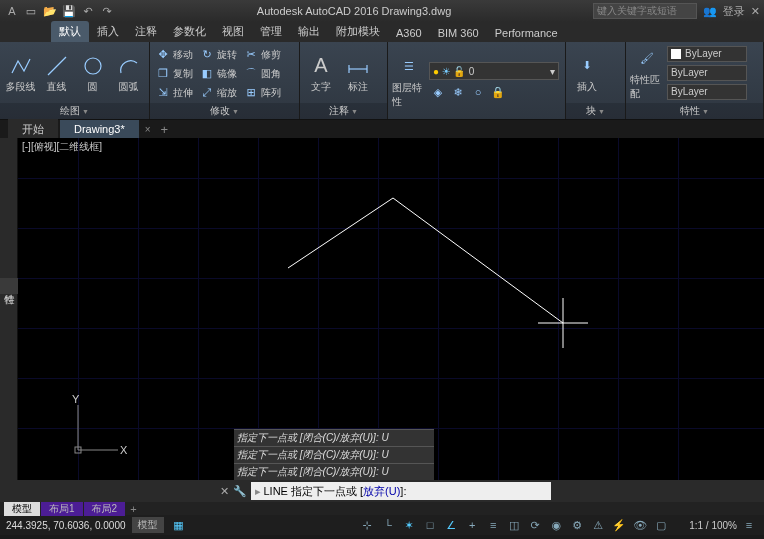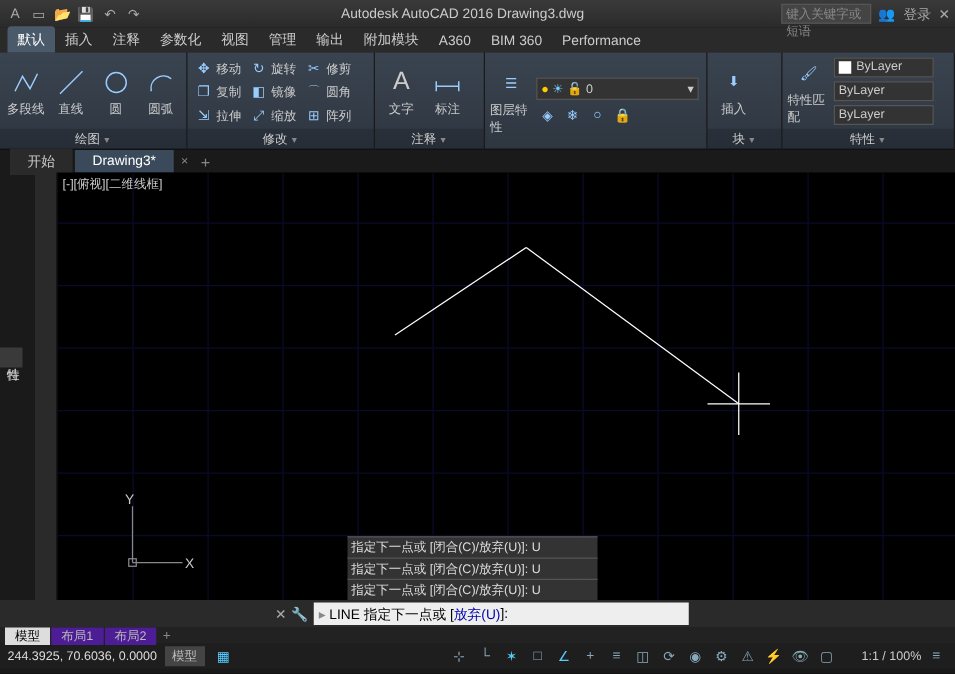--- a/index.html
+++ b/index.html
@@ -3,28 +3,28 @@
 <meta charset="utf-8">
 <style>
 * { margin: 0; padding: 0; box-sizing: border-box; font-family: "Microsoft YaHei", Arial, sans-serif; }
 body { width: 764px; height: 539px; background: #1a1a1a; overflow: hidden; font-size: 11px; color: #ccc; }
 
 
 .title-bar { height: 22px; background: linear-gradient(#3a3a3a, #2a2a2a); display: flex; align-items: center; padding: 0 4px; }
 .title-bar .qat { display: flex; gap: 3px; }
 .title-bar .qat span { width: 16px; height: 16px; display: flex; align-items: center; justify-content: center; color: #aaa; }
 .title-bar .title { flex: 1; text-align: center; color: #ccc; font-size: 11px; }
-.title-bar .search-box { width: 72px; height: 16px; background: #444; border: 1px solid #555; font-size: 10px; padding: 0 3px; color: #888; }
+.title-bar .search-box { width: 104px; height: 16px; background: #444; border: 1px solid #555; font-size: 10px; padding: 0 3px; color: #888; }
 .title-bar .right-icons { display: flex; gap: 6px; align-items: center; margin-left: 6px; }
 .title-bar .right-icons span { color: #aaa; }
 
 
 .ribbon-tabs { height: 20px; background: #2a2a2a; display: flex; align-items: end; padding-left: 6px; gap: 0; }
 .ribbon-tabs .tab { padding: 3px 8px; font-size: 11px; color: #ccc; cursor: pointer; }
-.ribbon-tabs .tab.active { background: #4a5a6a; color: #fff; border-radius: 3px 3px 0 0; }
+.ribbon-tabs .tab.active { background: #4a5a6a; color: #fff; border-radius: 3px 3px 0 0; margin-left: 45px; }
 
 
 .ribbon-body { height: 78px; background: linear-gradient(#3a4450, #2e3640); display: flex; border-bottom: 1px solid #111; }
 .panel { border-right: 1px solid #1a1a1a; padding: 2px 4px 0 4px; display: flex; flex-direction: column; }
 .panel-content { flex: 1; display: flex; gap: 3px; }
 .panel-title { font-size: 10px; text-align: center; color: #ccc; background: rgba(0,0,0,0.15); padding: 1px 0; margin: 0 -4px; }
 .panel-title::after { content: " ▼"; font-size: 7px; color: #888; }
 
 .big-btn { display: flex; flex-direction: column; align-items: center; justify-content: center; width: 34px; gap: 2px; cursor: pointer; }
 .big-btn .icon { width: 24px; height: 24px; display: flex; align-items: center; justify-content: center; color: #9cf; }
@@ -38,42 +38,42 @@
 .prop-combo { width: 80px; height: 16px; background: #333; border: 1px solid #555; display: flex; align-items: center; padding: 0 3px; font-size: 10px; margin-bottom: 2px; }
 
 
 .file-tabs { height: 18px; background: #1a1a1a; display: flex; align-items: center; padding-left: 8px; gap: 2px; }
 .file-tab { padding: 3px 14px; font-size: 11px; background: #2a2a2a; color: #ccc; cursor: pointer; }
 .file-tab.active { background: #3a4a5a; color: #fff; }
 .file-tabs .close { font-size: 10px; color: #888; margin-left: 4px; }
 .file-tabs .plus { font-size: 13px; color: #888; margin-left: 8px; cursor: pointer; }
 
 
-.canvas-wrap { position: relative; height: 342px; display: flex; padding-left: 28px; }
+.canvas-wrap { position: relative; height: 342px; display: flex; }
 .left-rail { width: 18px; background: #2a2a2a; border-right: 1px solid #111; }
 .prop-tab-vert { position: absolute; left: 0; top: 140px; writing-mode: vertical-rl; background: #3a3a3a; padding: 8px 2px; font-size: 10px; color: #ccc; }
 .canvas { flex: 1; background: #000; position: relative; overflow: hidden; }
 .viewport-label { position: absolute; left: 4px; top: 2px; font-size: 10px; color: #ccc; }
 
 
 .grid-h, .grid-v { position: absolute; background: #0a0a2a; }
 .grid-h { height: 1px; left: 0; right: 0; }
 .grid-v { width: 1px; top: 0; bottom: 0; }
 
 
 .ucs { position: absolute; left: 40px; bottom: 15px; }
 .ucs line { stroke: #888; stroke-width: 1; }
 .ucs text { fill: #ccc; font-size: 11px; }
 
 
 .drawing line { stroke: #fff; stroke-width: 1; }
 .cursor line { stroke: #fff; stroke-width: 1; }
 
 
-.cmd-history { position: absolute; left: 232px; bottom: 0; width: 200px; background: rgba(60,60,60,0.85); }
+.cmd-history { position: absolute; left: 216px; bottom: 0; width: 200px; background: rgba(60,60,60,0.85); font-style: italic; }
 .cmd-history div { font-size: 10px; color: #ddd; padding: 1px 3px; border-top: 1px solid #555; white-space: nowrap; }
 
 
 .cmd-bar { height: 22px; background: #2a2a2a; display: flex; align-items: center; padding-left: 220px; gap: 4px; }
 .cmd-bar .cmd-icons { display: flex; gap: 4px; color: #aaa; }
 .cmd-bar .cmd-input { flex: 0 0 300px; height: 18px; background: #eee; color: #000; font-size: 11px; padding: 0 4px; display: flex; align-items: center; }
 .cmd-bar .cmd-input .kw { color: #00a; }
 
 
 .layout-tabs { height: 13px; background: #222; display: flex; align-items: center; padding-left: 4px; gap: 1px; }

